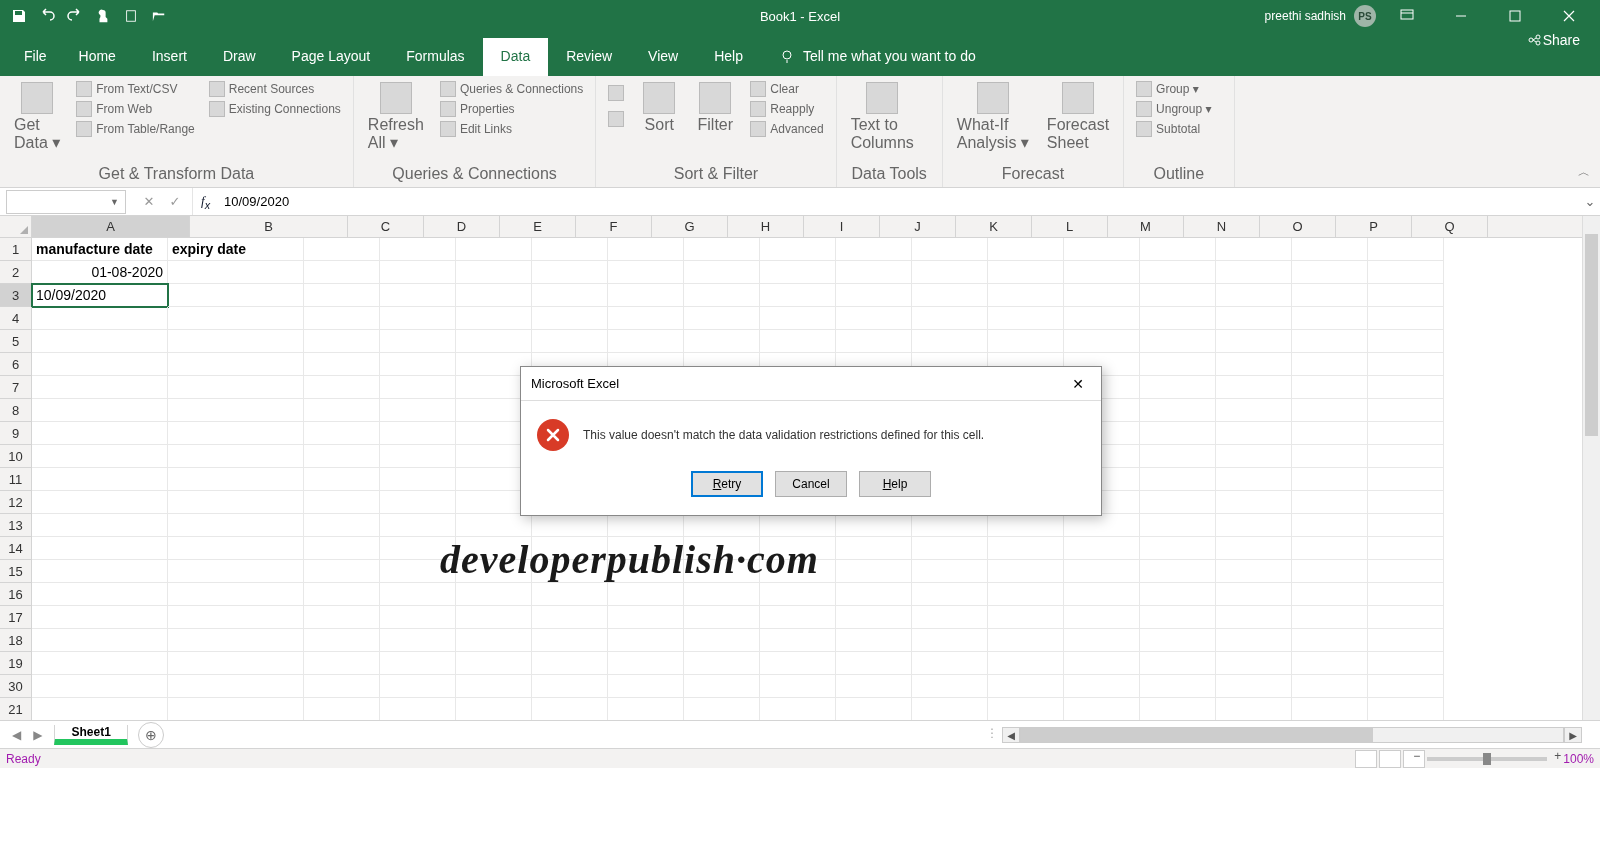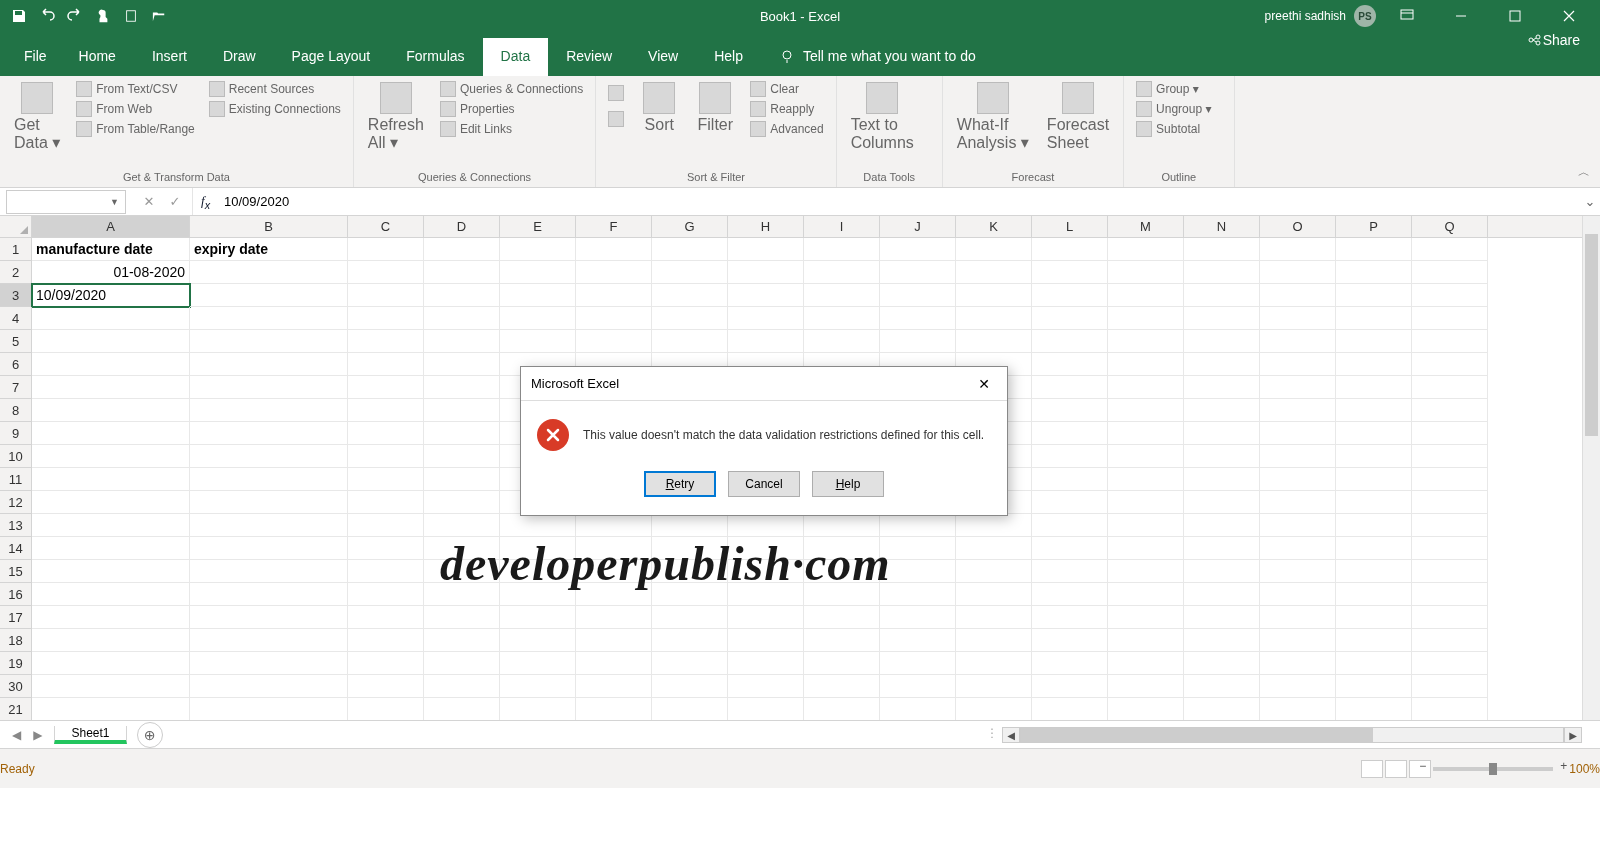--- a/index.html
+++ b/index.html
@@ -20,21 +20,21 @@
 .rtab.file { padding-left: 14px; padding-right: 14px; }
 .rtab.active { background: #fff; color: #217346; }
 .tellme { display: flex; align-items: center; gap: 8px; padding: 10px 18px 12px; cursor: text; }
 .bulb { width: 16px; height: 16px; }
 .share { margin-left: auto; padding: 10px 20px 28px; display: flex; align-items: center; gap: 0; cursor: pointer; }
 
 
 .ribbon { height: 112px; background: #f3f2f1; border-bottom: 1px solid #d4d4d4; display: flex; font-size: 12px; color: #666; position: relative; }
 .rgroup { border-right: 1px solid #e1e1e1; padding: 4px 10px 2px; display: flex; flex-direction: column; }
 .rgroup-body { flex: 1; display: flex; align-items: flex-start; gap: 10px; }
-.rgroup-label { text-align: center; font-size: 11px; color: #666; padding-bottom: 2px; }
+.rgroup-label { text-align: center; font-size: 16px; color: #666; padding-bottom: 2px; }
 .rbtn-lg { display: flex; flex-direction: column; align-items: center; gap: 2px; padding: 2px 4px; cursor: pointer; min-width: 46px; }
 .rbtn-lg .ricon { width: 32px; height: 32px; background: #d8d8d8; border: 1px solid #bbb; }
 .rbtn-lg .rlabel { font-size: 16px; line-height: 1.15; }
 .rstack { display: flex; flex-direction: column; gap: 2px; }
 .rbtn-sm { display: flex; align-items: center; gap: 4px; padding: 1px 2px; cursor: pointer; font-size: 12px; white-space: nowrap; }
 .rbtn-sm .si { width: 16px; height: 16px; background: #d8d8d8; border: 1px solid #bbb; }
 .collapse-ribbon { position: absolute; right: 10px; bottom: 6px; cursor: pointer; color: #666; font-size: 12px; }
 
 
 .formula-bar { height: 28px; border-bottom: 1px solid #d4d4d4; display: flex; align-items: center; font-size: 13px; background: #fff; }
@@ -52,55 +52,55 @@
 .corner { width: 32px; border-right: 1px solid #d4d4d4; background: #f3f2f1; position: relative; }
 .corner::after { content:""; position:absolute; right:3px; bottom:3px; width:0; height:0; border-left:8px solid transparent; border-bottom:8px solid #b0b0b0; }
 .ch { width: 76px; text-align: center; font-size: 13px; border-right: 1px solid #d4d4d4; line-height: 22px; color: #333; background:#f3f2f1;}
 .ch.wide { width: 158px; }
 .ch.sel { background: #d2d2d2; }
 .rows { position: relative; }
 .row { display: flex; height: 23px; }
 .rh { width: 32px; text-align: center; font-size: 13px; border-right: 1px solid #d4d4d4; border-bottom: 1px solid #d4d4d4; line-height: 23px; background: #f3f2f1; color: #333; }
 .rh.sel { background: #d2d2d2; }
 .cell { width: 76px; border-right: 1px solid #e8e8e8; border-bottom: 1px solid #e8e8e8; font-size: 14px; padding: 0 4px; line-height: 23px; overflow: hidden; white-space: nowrap; }
-.cell.wide { width: 158px; }
+.cell.wide { width: 136px; }
 .cell.bold { font-weight: 700; }
 .cell.right { text-align: right; }
 .cell.active { outline: 2px solid #217346; outline-offset: -1px; background: #fff; text-align: left; }
 
 
-.watermark { position: absolute; top: 320px; left: 440px; font-family: "Segoe Script", cursive; font-style: italic; font-weight: 700; font-size: 48px; color: #1a1a1a; letter-spacing: 1px; }
-
-
-.dialog { position: absolute; top: 366px; left: 520px; width: 488px; background: #fff; border: 1px solid #888; box-shadow: 3px 3px 12px rgba(0,0,0,0.25); font-size: 12px; }
+.watermark { position: absolute; top: 320px; left: 440px; font-family: "Segoe Script", cursive; font-style: italic; font-weight: 700; font-size: 40px; color: #1a1a1a; letter-spacing: 1px; }
+
+
+.dialog { position: absolute; top: 366px; left: 520px; width: 582px; background: #fff; border: 1px solid #888; box-shadow: 3px 3px 12px rgba(0,0,0,0.25); font-size: 12px; }
 .dlg-title { height: 34px; display: flex; align-items: center; justify-content: space-between; padding: 0 10px; border-bottom: 1px solid #ddd; }
 .dlg-title span:first-child { font-size: 13px; }
 .dlg-close { width: 26px; height: 26px; display: flex; align-items: center; justify-content: center; cursor: pointer; font-size: 14px; }
 .dlg-body { padding: 18px 16px 8px; display: flex; align-items: center; gap: 14px; }
 .err-icon { width: 32px; height: 32px; border-radius: 50%; background: #d83b27; display: flex; align-items: center; justify-content: center; color: #fff; flex-shrink: 0; }
 .dlg-msg { font-size: 12px; color: #333; }
 .dlg-btns { display: flex; justify-content: center; gap: 12px; padding: 12px 0 18px; }
 .dlg-btn { min-width: 72px; height: 26px; background: #e1e1e1; border: 1px solid #adadad; cursor: pointer; font-size: 12px; }
 .dlg-btn.default { border: 2px solid #0078d4; }
 .dlg-btn u { text-decoration: underline; }
 
 
 .sheet-bar { height: 28px; background: #fff; border-top: 1px solid #d4d4d4; display: flex; align-items: center; font-size: 12px; position: relative; }
 .sheet-nav { display: flex; gap: 4px; padding: 0 8px; color: #888; }
 .sheet-nav span { cursor: pointer; padding: 0 4px; }
-.sheet-tab { padding: 0 16px; border-right: 1px solid #d4d4d4; border-left: 1px solid #d4d4d4; border-bottom: 4px solid #22c55e; font-weight: 400; cursor: pointer; background: #fff; }
+.sheet-tab { padding: 0 16px; border-right: 1px solid #d4d4d4; border-left: 1px solid #d4d4d4; border-bottom: 6px solid #22c55e; font-weight: 700; cursor: pointer; background: #fff; }
 .sheet-add { width: 26px; height: 26px; display: flex; align-items: center; justify-content: center; cursor: pointer; color: #666; border: 1px solid #ccc; border-radius: 50%; margin-left: 10px; font-size: 14px; }
 .hscroll-placeholder { position: absolute; right: 18px; width: 580px; height: 18px; bottom: 4px; display:flex; align-items:center;}
 .hscroll-track{flex:1;height:16px;background:#f0f0f0;border:1px solid #ccc;position:relative;}
 .hscroll-thumb{position:absolute;left:0;top:0;bottom:0;width:65%;background:#cdcdcd;}
 .hscroll-btn{width:18px;height:16px;border:1px solid #ccc;background:#f0f0f0;display:flex;align-items:center;justify-content:center;color:#555;font-size:10px;cursor:pointer;}
 .split-dots{position:absolute;right:600px;bottom:8px;color:#aaa;font-size:12px;letter-spacing:2px;}
 
 
-.status-bar { height: 40px; background: #f3f2f1; border-top: 1px solid #d4d4d4; display: flex; align-items: center; font-size: 12px; color: #a16207; padding: 0 0; }
+.status-bar { height: 20px; background: #f3f2f1; border-top: 1px solid #d4d4d4; display: flex; align-items: center; font-size: 12px; color: #a21caf; padding: 0 6px; }
 .status-right { margin-left: auto; display: flex; align-items: center; gap: 2px; }
 .view-btns { display: flex; gap: 2px; }
 .view-btn { width: 22px; height: 18px; border: 1px solid #ccc; background: #fff; cursor: pointer; }
 .zoom-slider { width: 120px; height: 4px; background: #ccc; position: relative; }
 .zoom-slider::before { content:"−"; position:absolute; left:-14px; top:-8px; color:#555;}
 .zoom-slider::after { content:"+"; position:absolute; right:-14px; top:-8px; color:#555;}
 .zoom-thumb { position: absolute; left: 50%; top: -4px; width: 8px; height: 12px; background: #888; transform: translateX(-50%); }
 
 
 .vscroll{position:absolute;right:0;top:0;bottom:0;width:18px;background:#f0f0f0;border-left:1px solid #ddd;}

